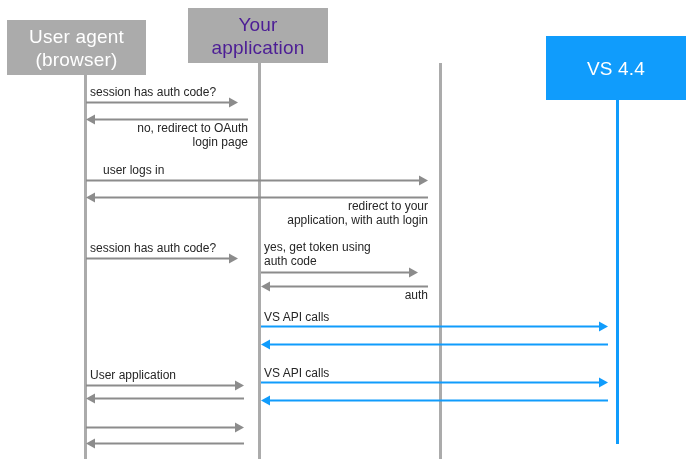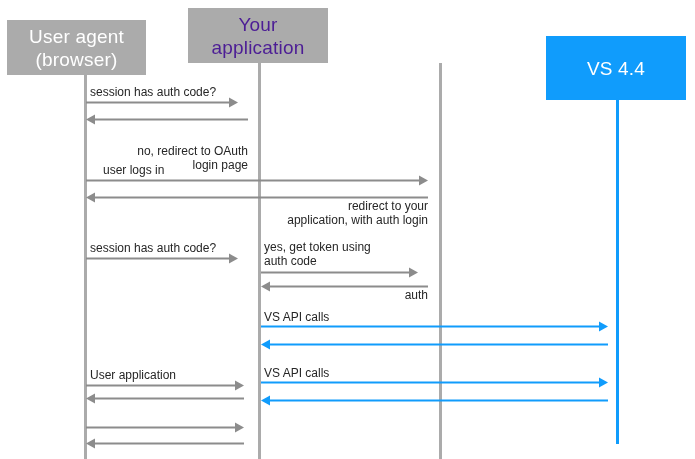--- a/index.html
+++ b/index.html
@@ -150,21 +150,21 @@
         <polygon points="158,5.5 149,0.6 149,10.4" fill="#8c8c8c"></polygon>
       </svg>
     </div>
     <div class="arrow" style="left: 86px; top: 438px; width: 158px;">
       <svg width="158" height="11" viewBox="0 0 158 11">
         <line y1="5.5" y2="5.5" x1="7" x2="158" stroke="#8c8c8c" stroke-width="2"></line>
         <polygon points="0,5.5 9,0.6 9,10.4" fill="#8c8c8c"></polygon>
       </svg>
     </div>
     <div class="msg-label align-left" style="left: 90px; top: 86px; width: 160px;">session has auth code?</div>
-    <div class="msg-label align-right" style="left: 100px; top: 122px; width: 148px; margin-top: 23px;">no, redirect to OAuth
+    <div class="msg-label align-right" style="left: 100px; top: 122px; width: 148px;">no, redirect to OAuth
 login page</div>
     <div class="msg-label align-left" style="left: 103px; top: 164px; width: 160px;">user logs in</div>
     <div class="msg-label align-right" style="left: 258px; top: 200px; width: 170px;">redirect to your
 application, with auth login</div>
     <div class="msg-label align-left" style="left: 90px; top: 242px; width: 160px;">session has auth code?</div>
     <div class="msg-label align-left" style="left: 264px; top: 241px; width: 170px;">yes, get token using
 auth code</div>
     <div class="msg-label align-right" style="left: 300px; top: 289px; width: 128px;">auth</div>
     <div class="msg-label align-left" style="left: 264px; top: 311px; width: 160px;">VS API calls</div>
     <div class="msg-label align-left" style="left: 90px; top: 369px; width: 160px;">User application</div>

